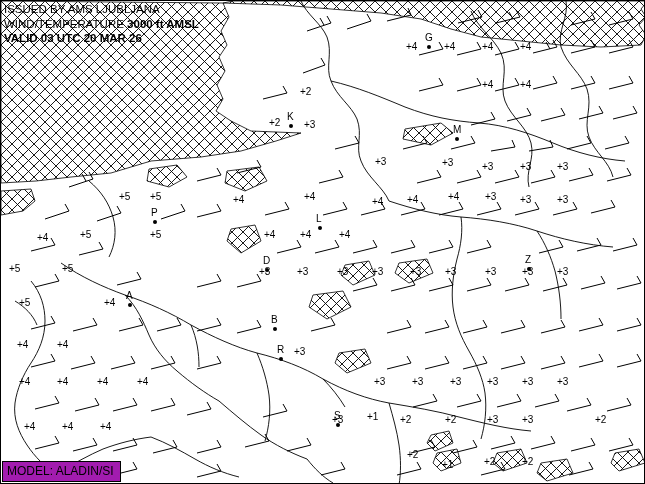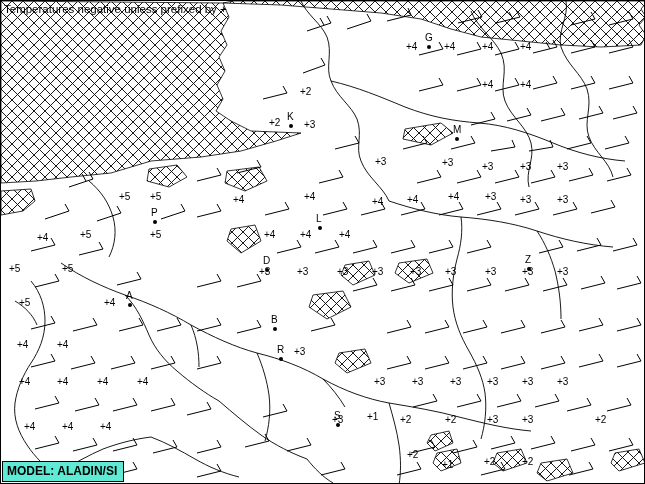--- a/index.html
+++ b/index.html
@@ -2,22 +2,22 @@
 <html><head>
 <meta charset="utf-8">
 <style>
   html,body{margin:0;padding:0;background:#fff;}
   body{font-family:"Liberation Sans",sans-serif;}
   #wrap{position:relative;width:645px;height:484px;overflow:hidden;background:#fff;border:1px solid #000;box-sizing:border-box;}
   #map{position:absolute;left:0;top:0;width:645px;height:484px;}
   .hdr{position:absolute;left:3px;top:1px;z-index:30;line-height:14.5px;}
   .hdr div{font-size:11.5px;color:#000;white-space:nowrap;}
   .hdr b{font-weight:bold;}
-  .model{position:absolute;left:1px;bottom:1px;z-index:30;background:#5eead4;border:1px solid #000;
-         padding:2px 6px 3px 4px;font-size:12px;font-weight:bold;}
+  .model{position:absolute;left:1px;bottom:1px;z-index:30;background:#a21caf;border:1px solid #000;
+         padding:2px 6px 3px 4px;font-size:12px;font-weight:normal;}
   .temp{position:absolute;z-index:20;font-size:10px;color:#000;white-space:nowrap;}
   .stn{position:absolute;z-index:21;font-size:10px;color:#000;white-space:nowrap;}
   .dot{position:absolute;z-index:22;width:4px;height:4px;background:#000;border-radius:50%;}
   svg{display:block;}
 </style>
 </head>
 <body>
 
 <div id="wrap">
 
@@ -645,21 +645,23 @@
           <path d="M504 468 L500 461"></path>
         </g>
       <g>
           <path d="M568 474 L592 468"></path>
           <path d="M592 468 L588 461"></path>
         </g>
     </g>
   </svg>
 
   <div class="hdr">
-    <div>Temperatures negative unless prefixed by +</div>
+    <div>ISSUED BY AMS LJUBLJANA</div>
+    <div><span>WIND/TEMPERATURE </span><b>3000 ft AMSL</b></div>
+    <div style="font-weight:bold">VALID 03 UTC 20 MAR 26</div>
   </div>
 
   <div class="model">
     <span>MODEL: ALADIN/SI</span>
   </div>
 
   <div id="temps">
       <div class="temp" style="left: 405px; top: 40px;">+4</div>
       <div class="temp" style="left: 443px; top: 40px;">+4</div>
       <div class="temp" style="left: 481px; top: 40px;">+4</div>

